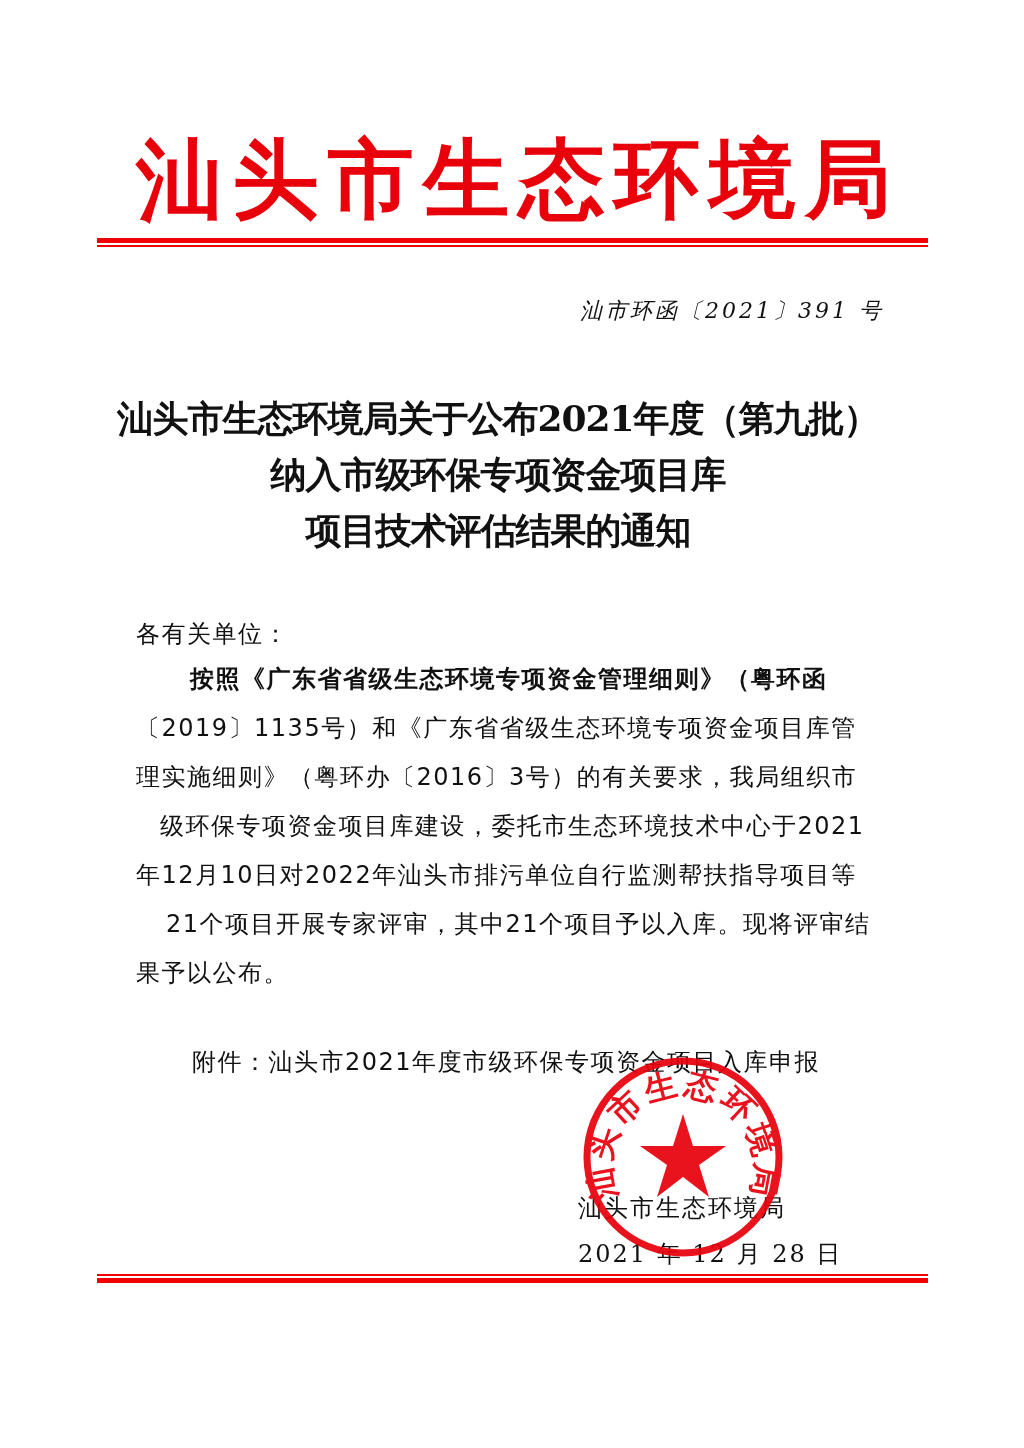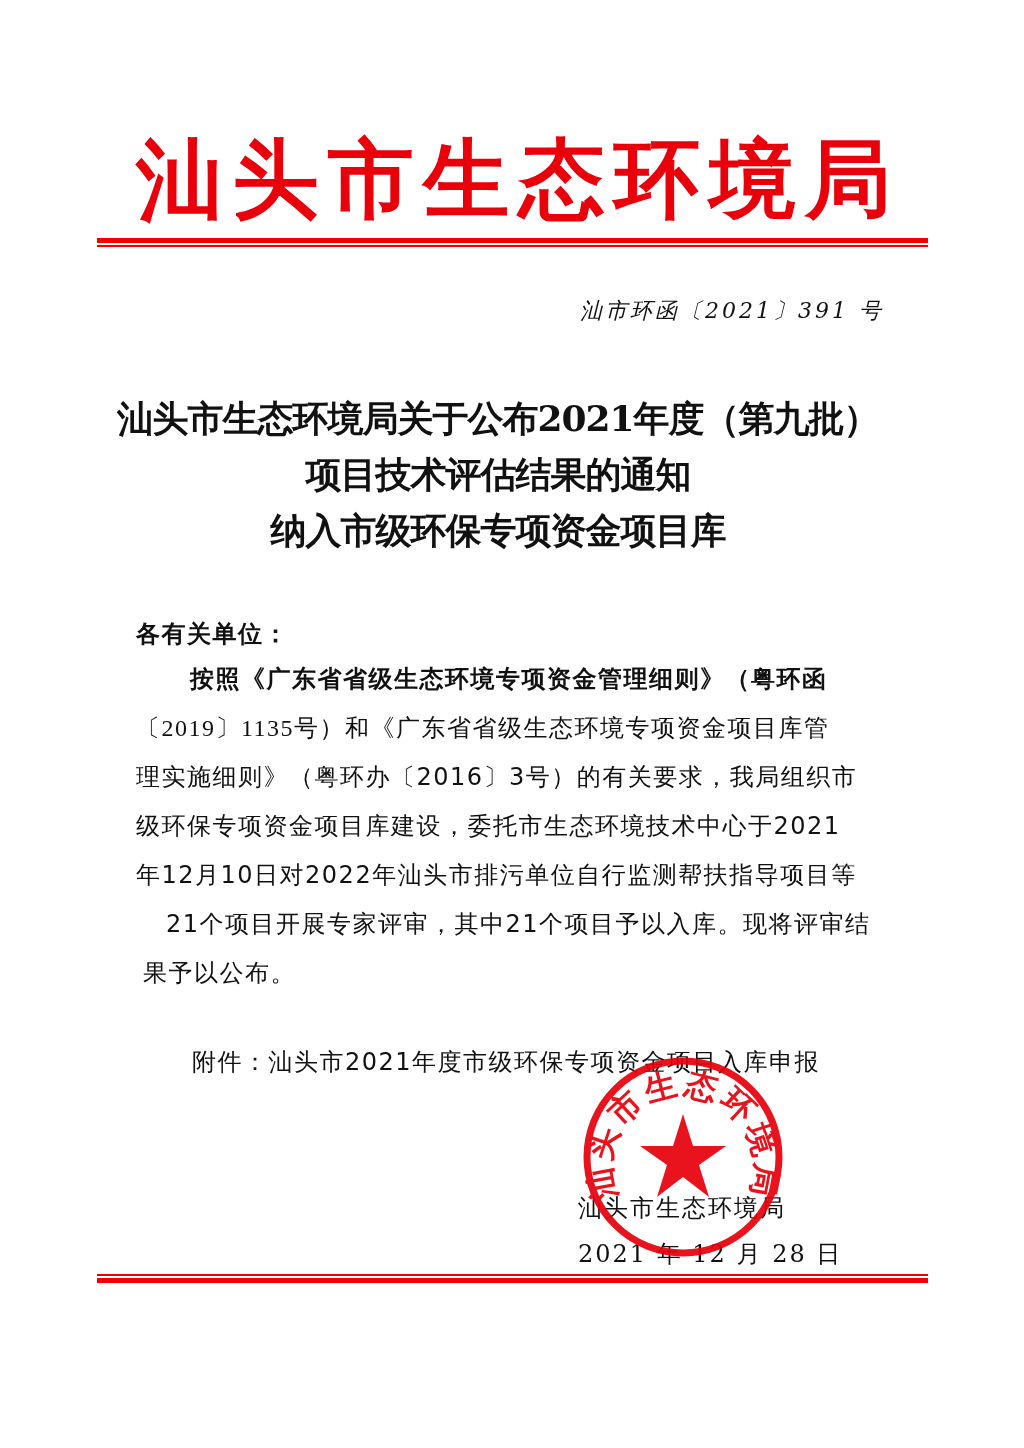--- a/index.html
+++ b/index.html
@@ -12,21 +12,21 @@
               font-family: "DejaVu Serif", serif; padding: 0 38px 0 40px; box-sizing: border-box; }
   .rule-thick { background: #f00000; }
   .rule-thin { background: #f00000; }
   .docno { top: 296px; right: 140px; font-size: 22px; letter-spacing: 3px;
            font-family: "DejaVu Serif", serif; font-style: italic; }
   .title { left: 0; width: 996px; text-align: center; font-size: 36px; font-weight: bold;
            font-family: "DejaVu Serif", serif; line-height: 56px; top: 390px; letter-spacing: -1px; }
   .title div { white-space: nowrap; }
   .body-text { left: 136px; width: 756px; font-size: 24px; line-height: 49px;
                font-family: "DejaVu Sans", sans-serif; letter-spacing: 1.5px; text-align: justify; }
-  .salutation { top: 610px; font-weight: bold; }
+  .salutation { top: 610px; }
   .attach { left: 192px; top: 1038px; font-size: 24px; line-height: 49px;
             font-family: "DejaVu Sans", sans-serif; letter-spacing: 1.5px; }
   .attach-line2 { padding-left: 84px; }
   .sig { left: 578px; top: 1185px; font-size: 24px; line-height: 46px; font-family: "DejaVu Serif", serif;
          letter-spacing: 2px; z-index: 2; }
   .seal { left: 578px; top: 1052px; width: 210px; height: 210px; z-index: 3; opacity: 0.92; }
 </style>
 </head>
 <body>
 
@@ -41,34 +41,34 @@
   <span>局</span>
 </div>
 
 <div class="abs rule-thick" style="left:97px; top:238px; width:831px; height:5px;"></div>
 <div class="abs rule-thin" style="left:97px; top:245px; width:831px; height:1.5px;"></div>
 
 <div class="abs docno">汕市环函〔2021〕391 号</div>
 
 <div class="abs title">
   <div>汕头市生态环境局关于公布2021年度（第九批）</div>
+  <div>纳入市级环保专项资金项目库</div>
   <div>项目技术评估结果的通知</div>
-  <div>纳入市级环保专项资金项目库</div>
 </div>
 
 <div class="abs body-text salutation">各有关单位：</div>
 
 <div class="abs body-text" style="top:655px;">
   <div style="padding-left:54px; white-space:nowrap;font-weight:bold;">按照《广东省省级生态环境专项资金管理细则》（粤环函</div>
-  <div style="white-space:nowrap;font-family:Liberation Serif, serif;">〔2019〕1135号）和《广东省省级生态环境专项资金项目库管</div>
+  <div style="white-space:nowrap;">〔2019〕1135号）和《广东省省级生态环境专项资金项目库管</div>
   <div style="white-space:nowrap;">理实施细则》（粤环办〔2016〕3号）的有关要求，我局组织市</div>
-  <div style="white-space:nowrap;">级环保专项资金项目库建设，委托市生态环境技术中心于2021</div>
+  <div style="white-space:nowrap;margin-left:24px;">级环保专项资金项目库建设，委托市生态环境技术中心于2021</div>
   <div style="white-space:nowrap;">年12月10日对2022年汕头市排污单位自行监测帮扶指导项目等</div>
   <div style="white-space:nowrap;margin-left:30px;">21个项目开展专家评审，其中21个项目予以入库。现将评审结</div>
-  <div style="white-space:nowrap;margin-left:7px;">果予以公布。</div>
+  <div style="white-space:nowrap;">果予以公布。</div>
 </div>
 
 <div class="abs attach">
   <div style="white-space:nowrap;">
     <span>附件：</span><span>汕头市2021年度市级环保专项资金项目入库申报</span>
   </div>
 </div>
 
 <div class="abs sig">
   <div>汕头市生态环境局</div>

